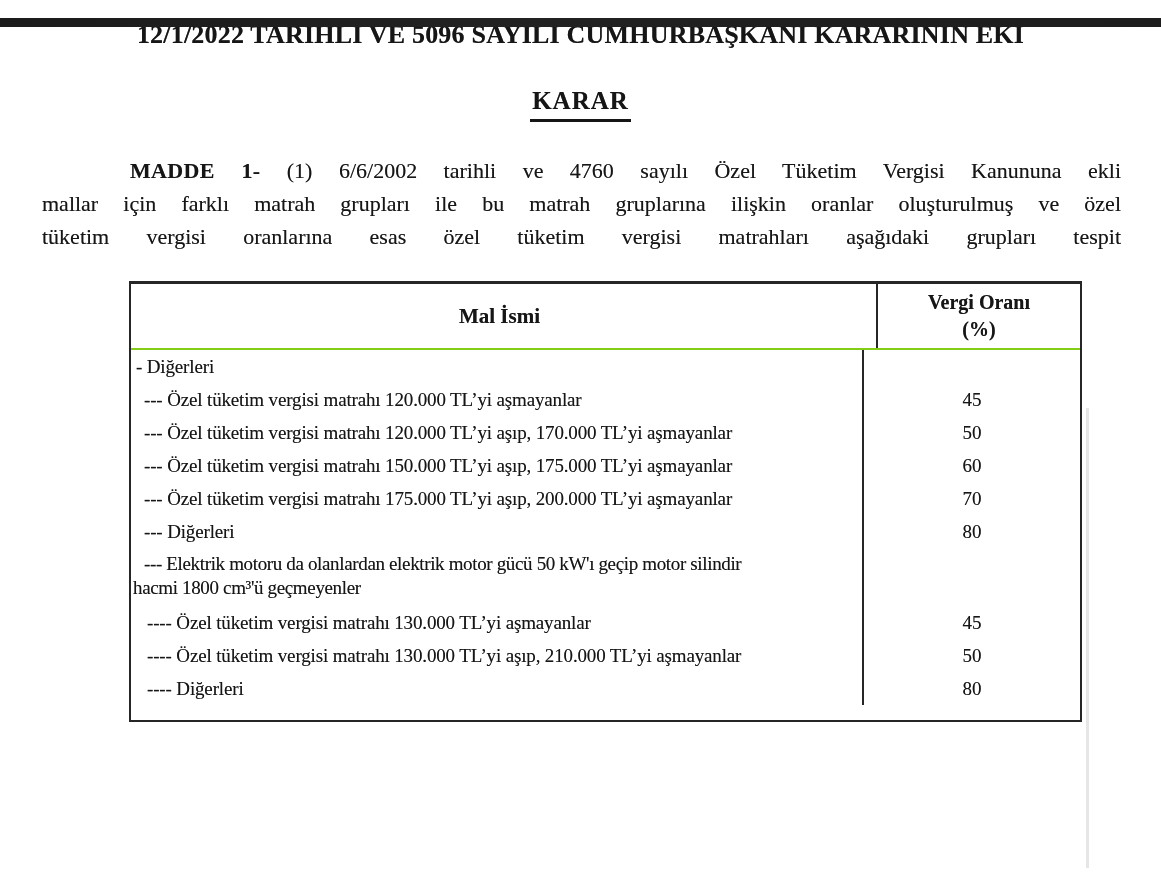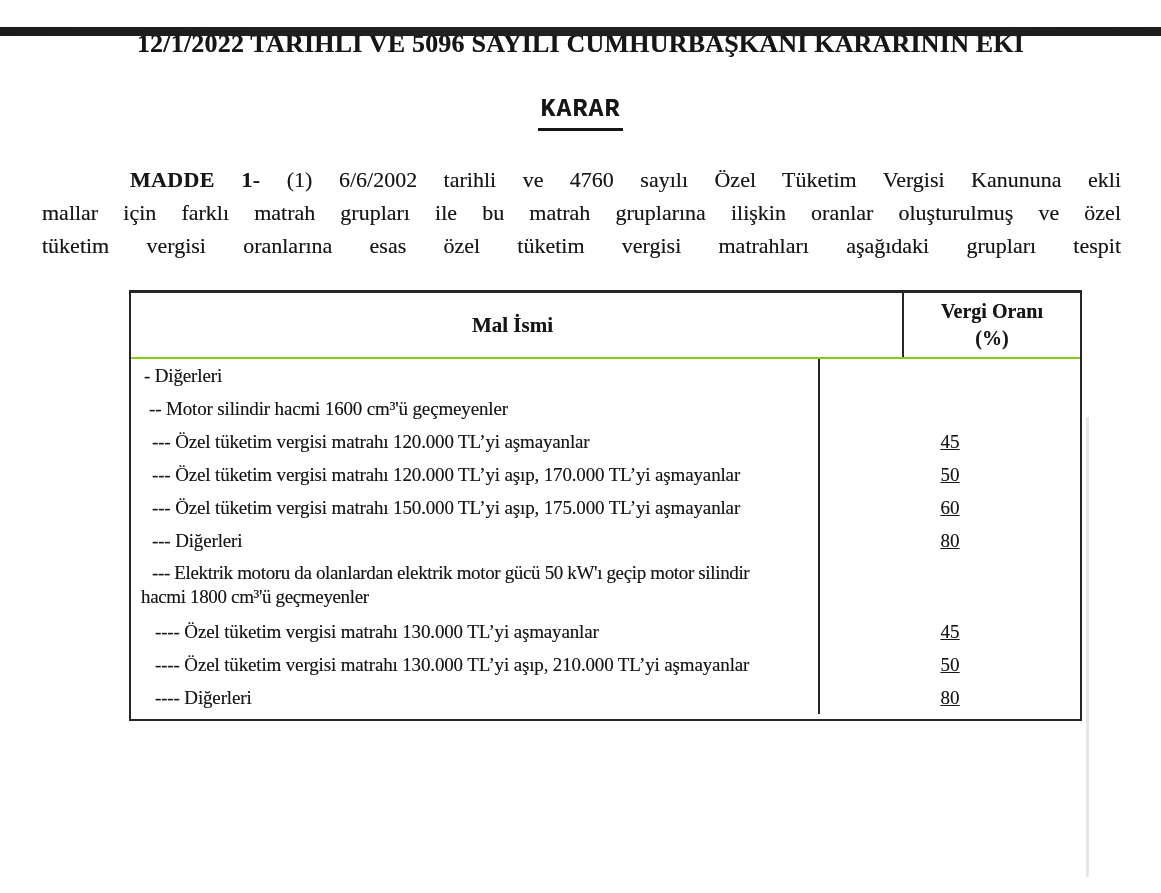--- a/index.html
+++ b/index.html
@@ -17,33 +17,32 @@
     position: absolute; top: 0; left: 0; right: 0; height: 9px;
     background: linear-gradient(90deg, #1b1b1b 0%, #222 40%, #1d1d1d 100%);
   }
   
   .scan-streak {
     position: absolute; left: 1086px; top: 390px; width: 3px; height: 460px;
     background: #dcdcdc; opacity: .7;
   }
 
   .doc-title {
-    margin-top: 27px;
+    margin-top: 18px;
     text-align: center;
     font-size: 26px; font-weight: bold;
     letter-spacing: .2px;
     line-height: 34px;
     text-shadow: 0 0 .5px rgba(0,0,0,.55);
   }
   .decision-heading {
     margin-top: 32px;
     text-align: center;
     font-size: 25px; font-weight: bold;
     line-height: 34px;
-    font-family: Liberation Mono, monospace;
   }
   .decision-heading span {
     display: inline-block;
     border-bottom: 3px solid #161616;
     padding: 0 2px 1px 2px;
     letter-spacing: 1px;
     text-shadow: 0 0 .5px rgba(0,0,0,.55);
   }
 
   .article {
@@ -72,47 +71,46 @@
     font-weight: bold;
     gap: 8px;
   }
   .h-goods {
     flex: 1;
     display: flex; align-items: center; justify-content: center;
     font-size: 21px;
     text-shadow: 0 0 .4px rgba(0,0,0,.5);
   }
   .h-rate {
-    width: 178px;
+    width: 204px;
     border-left: 2px solid #262626;
     display: flex; flex-direction: column;
     align-items: center; justify-content: center;
     font-size: 20px; line-height: 27px;
     text-shadow: 0 0 .4px rgba(0,0,0,.5);
   }
-  .t-body { padding-bottom: 5px; margin-left: 8px; }
+  .t-body { padding-bottom: 15px; }
   .t-row { display: flex; }
   .cell-label {
     flex: 1;
     border-right: 2px solid #262626;
     display: flex; align-items: center;
     font-size: 19px;
     letter-spacing: -0.15px;
     white-space: nowrap;
     overflow: hidden;
     min-height: 33px;
     text-shadow: 0 0 .4px rgba(0,0,0,.45);
   }
   .cell-value {
-    width: 260px;
+    width: 216px;
     display: flex; align-items: center; justify-content: center;
     font-size: 19px;
     min-height: 33px;
     text-shadow: 0 0 .4px rgba(0,0,0,.45);
-    text-decoration: underline;
   }
   .ind-1 .cell-label { padding-left: 5px; }
   .ind-2 .cell-label { padding-left: 10px; }
   .ind-3 .cell-label { padding-left: 13px; }
   .ind-4 .cell-label { padding-left: 16px; }
   .t-row.wrap .cell-label {
     display: block;
     white-space: pre-line;
     padding: 4px 4px 6px 2px;
     text-indent: 11px;
@@ -147,40 +145,40 @@
         <span>Vergi Oranı</span>
         <span>(%)</span>
       </div>
     </div>
     <div class="t-body">
   <div class="t-row ind-1">
     <div class="cell-label">- Diğerleri</div>
     <div class="cell-value"></div>
   </div>
 
-  <div class="t-row ind-2">
-    <div class="cell-label">-- Motor silindir hacmi 1600 cm³'ü geçmeyenler</div>
-    <div class="cell-value"></div>
-  </div>
 
   <div class="t-row ind-3">
     <div class="cell-label">--- Özel tüketim vergisi matrahı 120.000 TL’yi aşmayanlar</div>
     <div class="cell-value">45</div>
   </div>
 
   <div class="t-row ind-3">
     <div class="cell-label">--- Özel tüketim vergisi matrahı 120.000 TL’yi aşıp, 170.000 TL’yi aşmayanlar</div>
     <div class="cell-value">50</div>
   </div>
 
   <div class="t-row ind-3">
     <div class="cell-label">--- Özel tüketim vergisi matrahı 150.000 TL’yi aşıp, 175.000 TL’yi aşmayanlar</div>
     <div class="cell-value">60</div>
   </div>
 
+  <div class="t-row ind-3">
+    <div class="cell-label">--- Özel tüketim vergisi matrahı 175.000 TL’yi aşıp, 200.000 TL’yi aşmayanlar</div>
+    <div class="cell-value">70</div>
+  </div>
 
   <div class="t-row ind-3">
     <div class="cell-label">--- Diğerleri</div>
     <div class="cell-value">80</div>
   </div>
 
 
   <div class="t-row ind-3 wrap">
     <div class="cell-label">--- Elektrik motoru da olanlardan elektrik motor gücü 50 kW'ı geçip motor silindir
 hacmi 1800 cm³'ü geçmeyenler</div>

